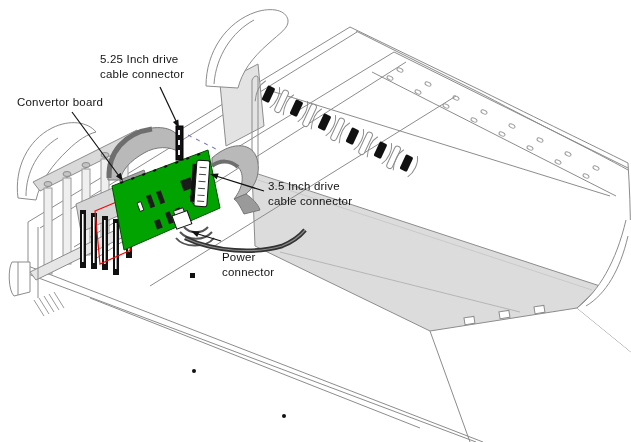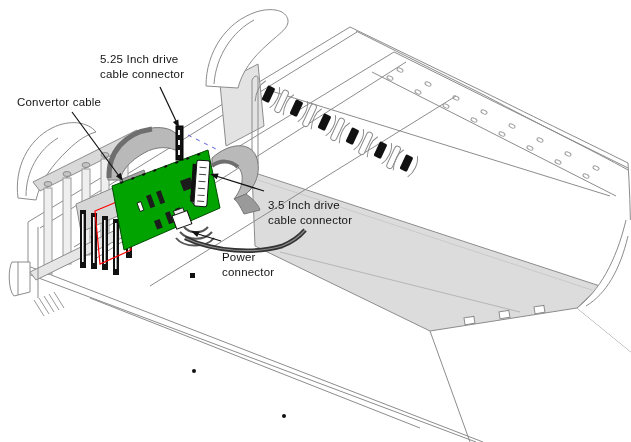--- a/index.html
+++ b/index.html
@@ -290,24 +290,24 @@
     <polygon points="191,231 199.6,231.4 197.2,236.9"></polygon>
   </g>
 </svg>
 
   <div class="callout" style="left:100px;top:52px">
     <div>5.25 Inch drive</div>
     <div>cable connector</div>
   </div>
 
   <div class="callout" style="left:17px;top:95px">
-    <div>Convertor cable</div>
+    <div>Convertor board</div>
   </div>
 
-  <div class="callout" style="left:268px;top:198px">
+  <div class="callout" style="left:268px;top:179px">
     <div>3.5 Inch drive</div>
     <div>cable connector</div>
   </div>
 
   <div class="callout" style="left:222px;top:250px">
     <div>Power</div>
     <div>connector</div>
   </div>
 
 </div>

